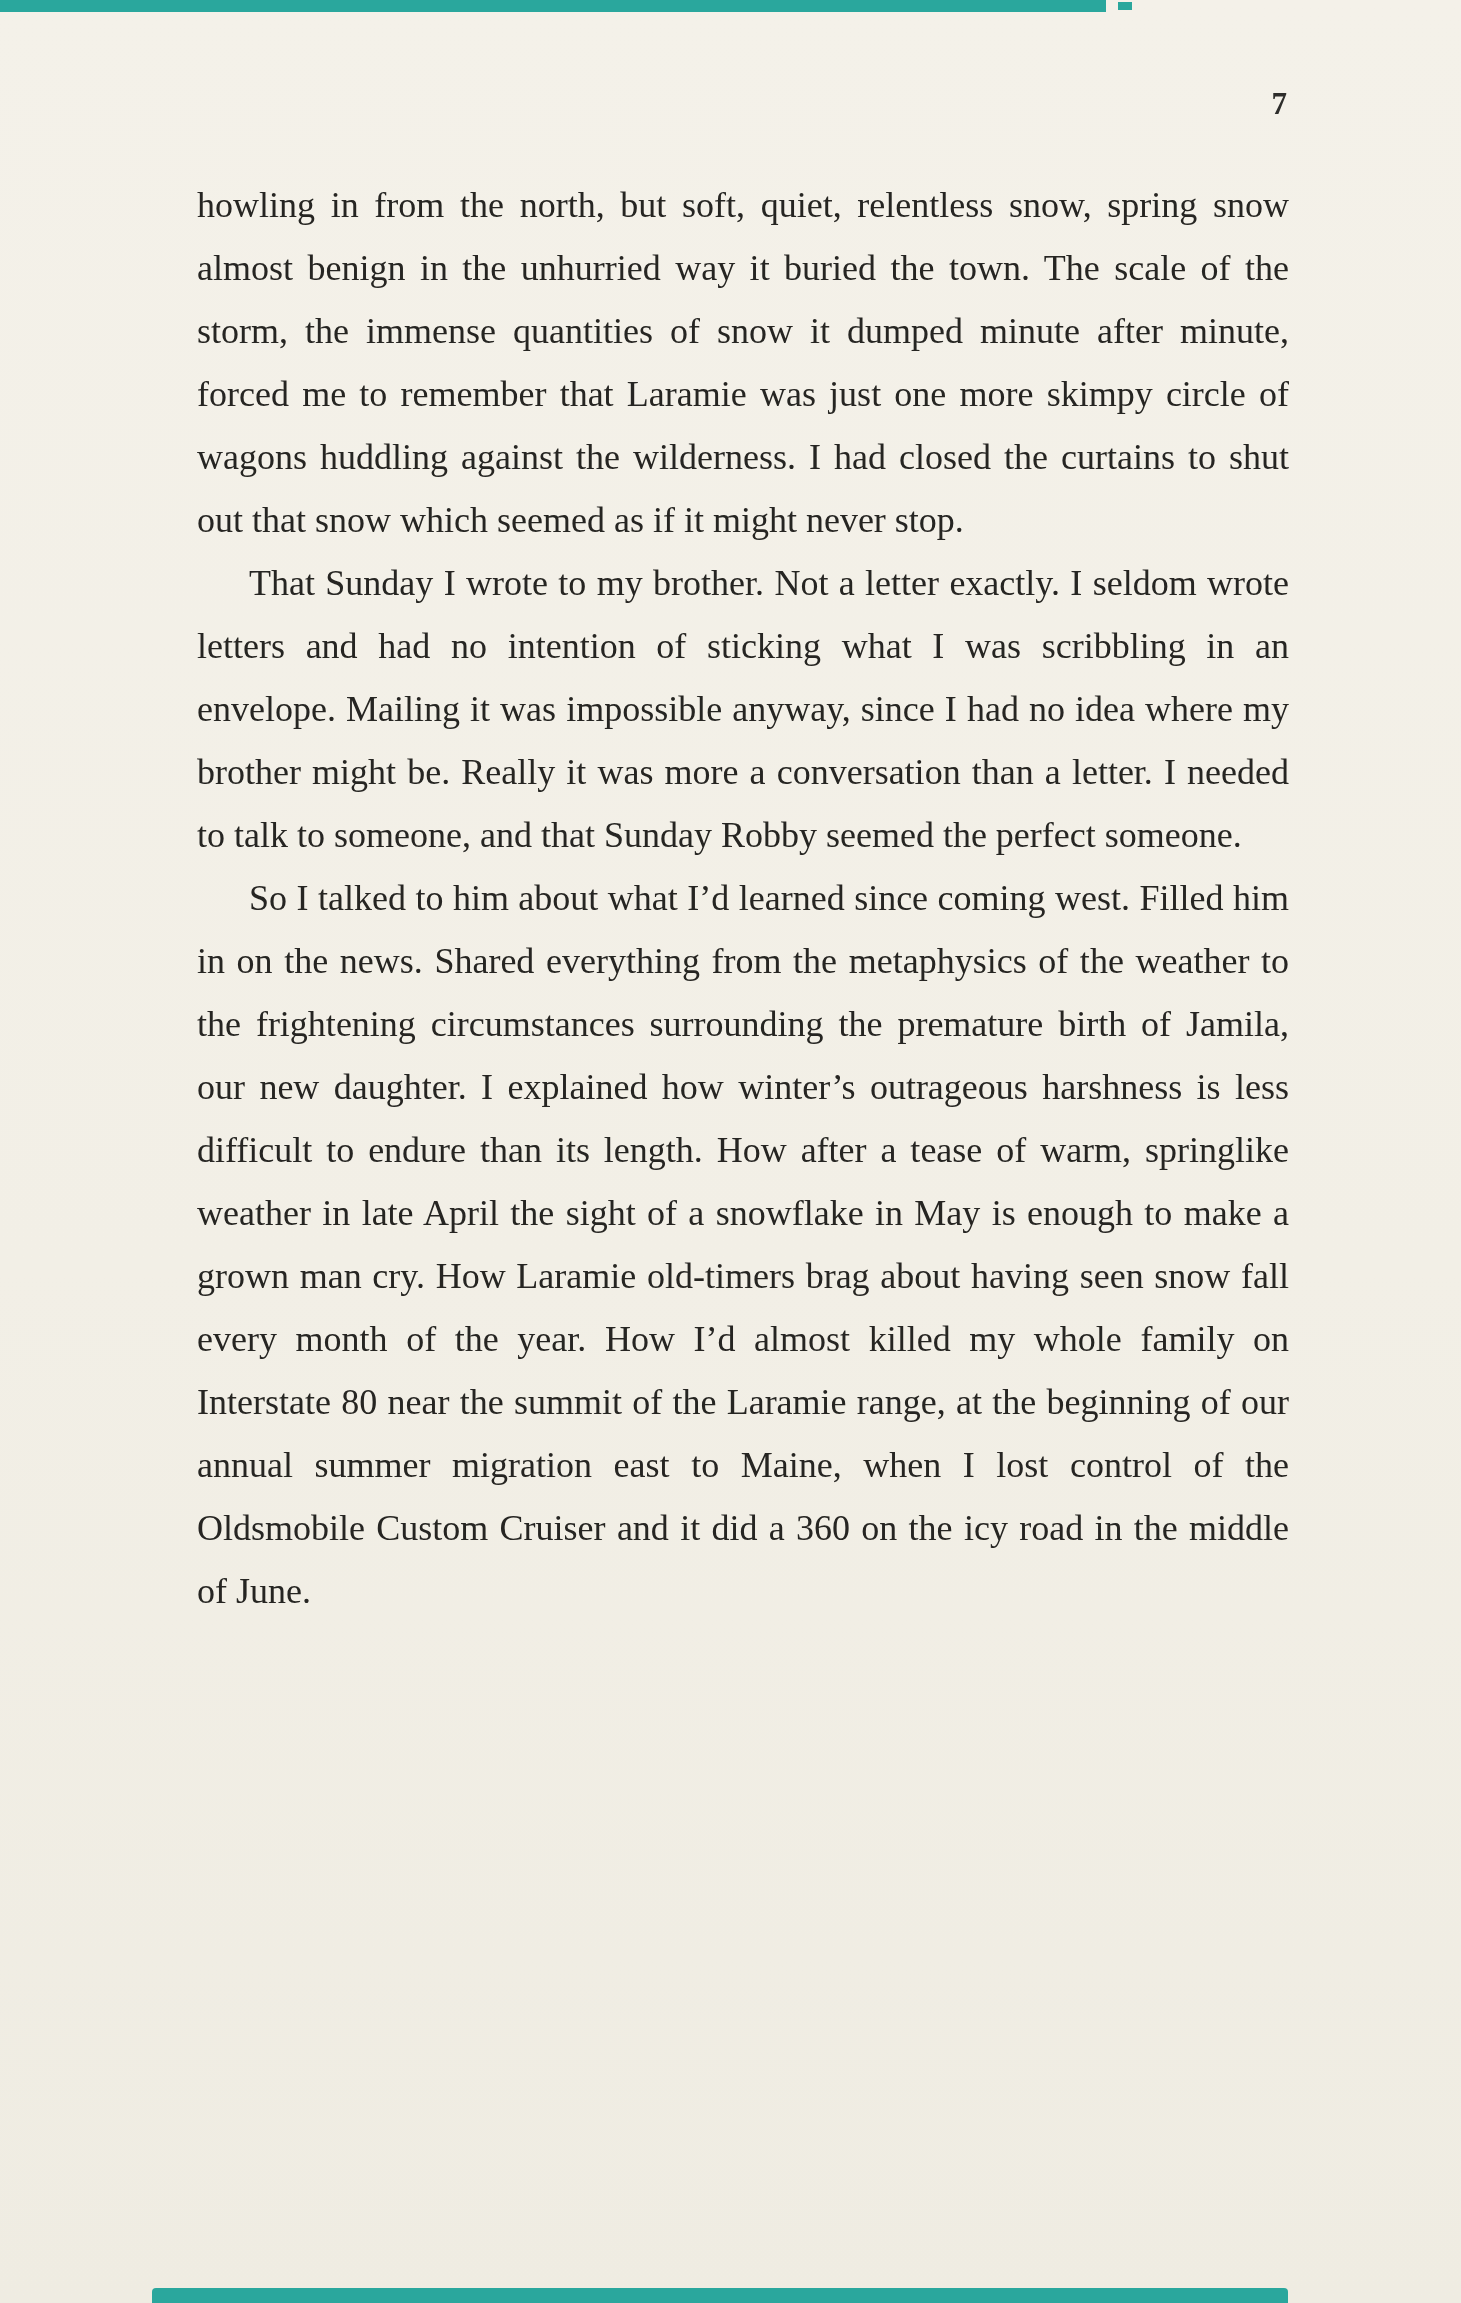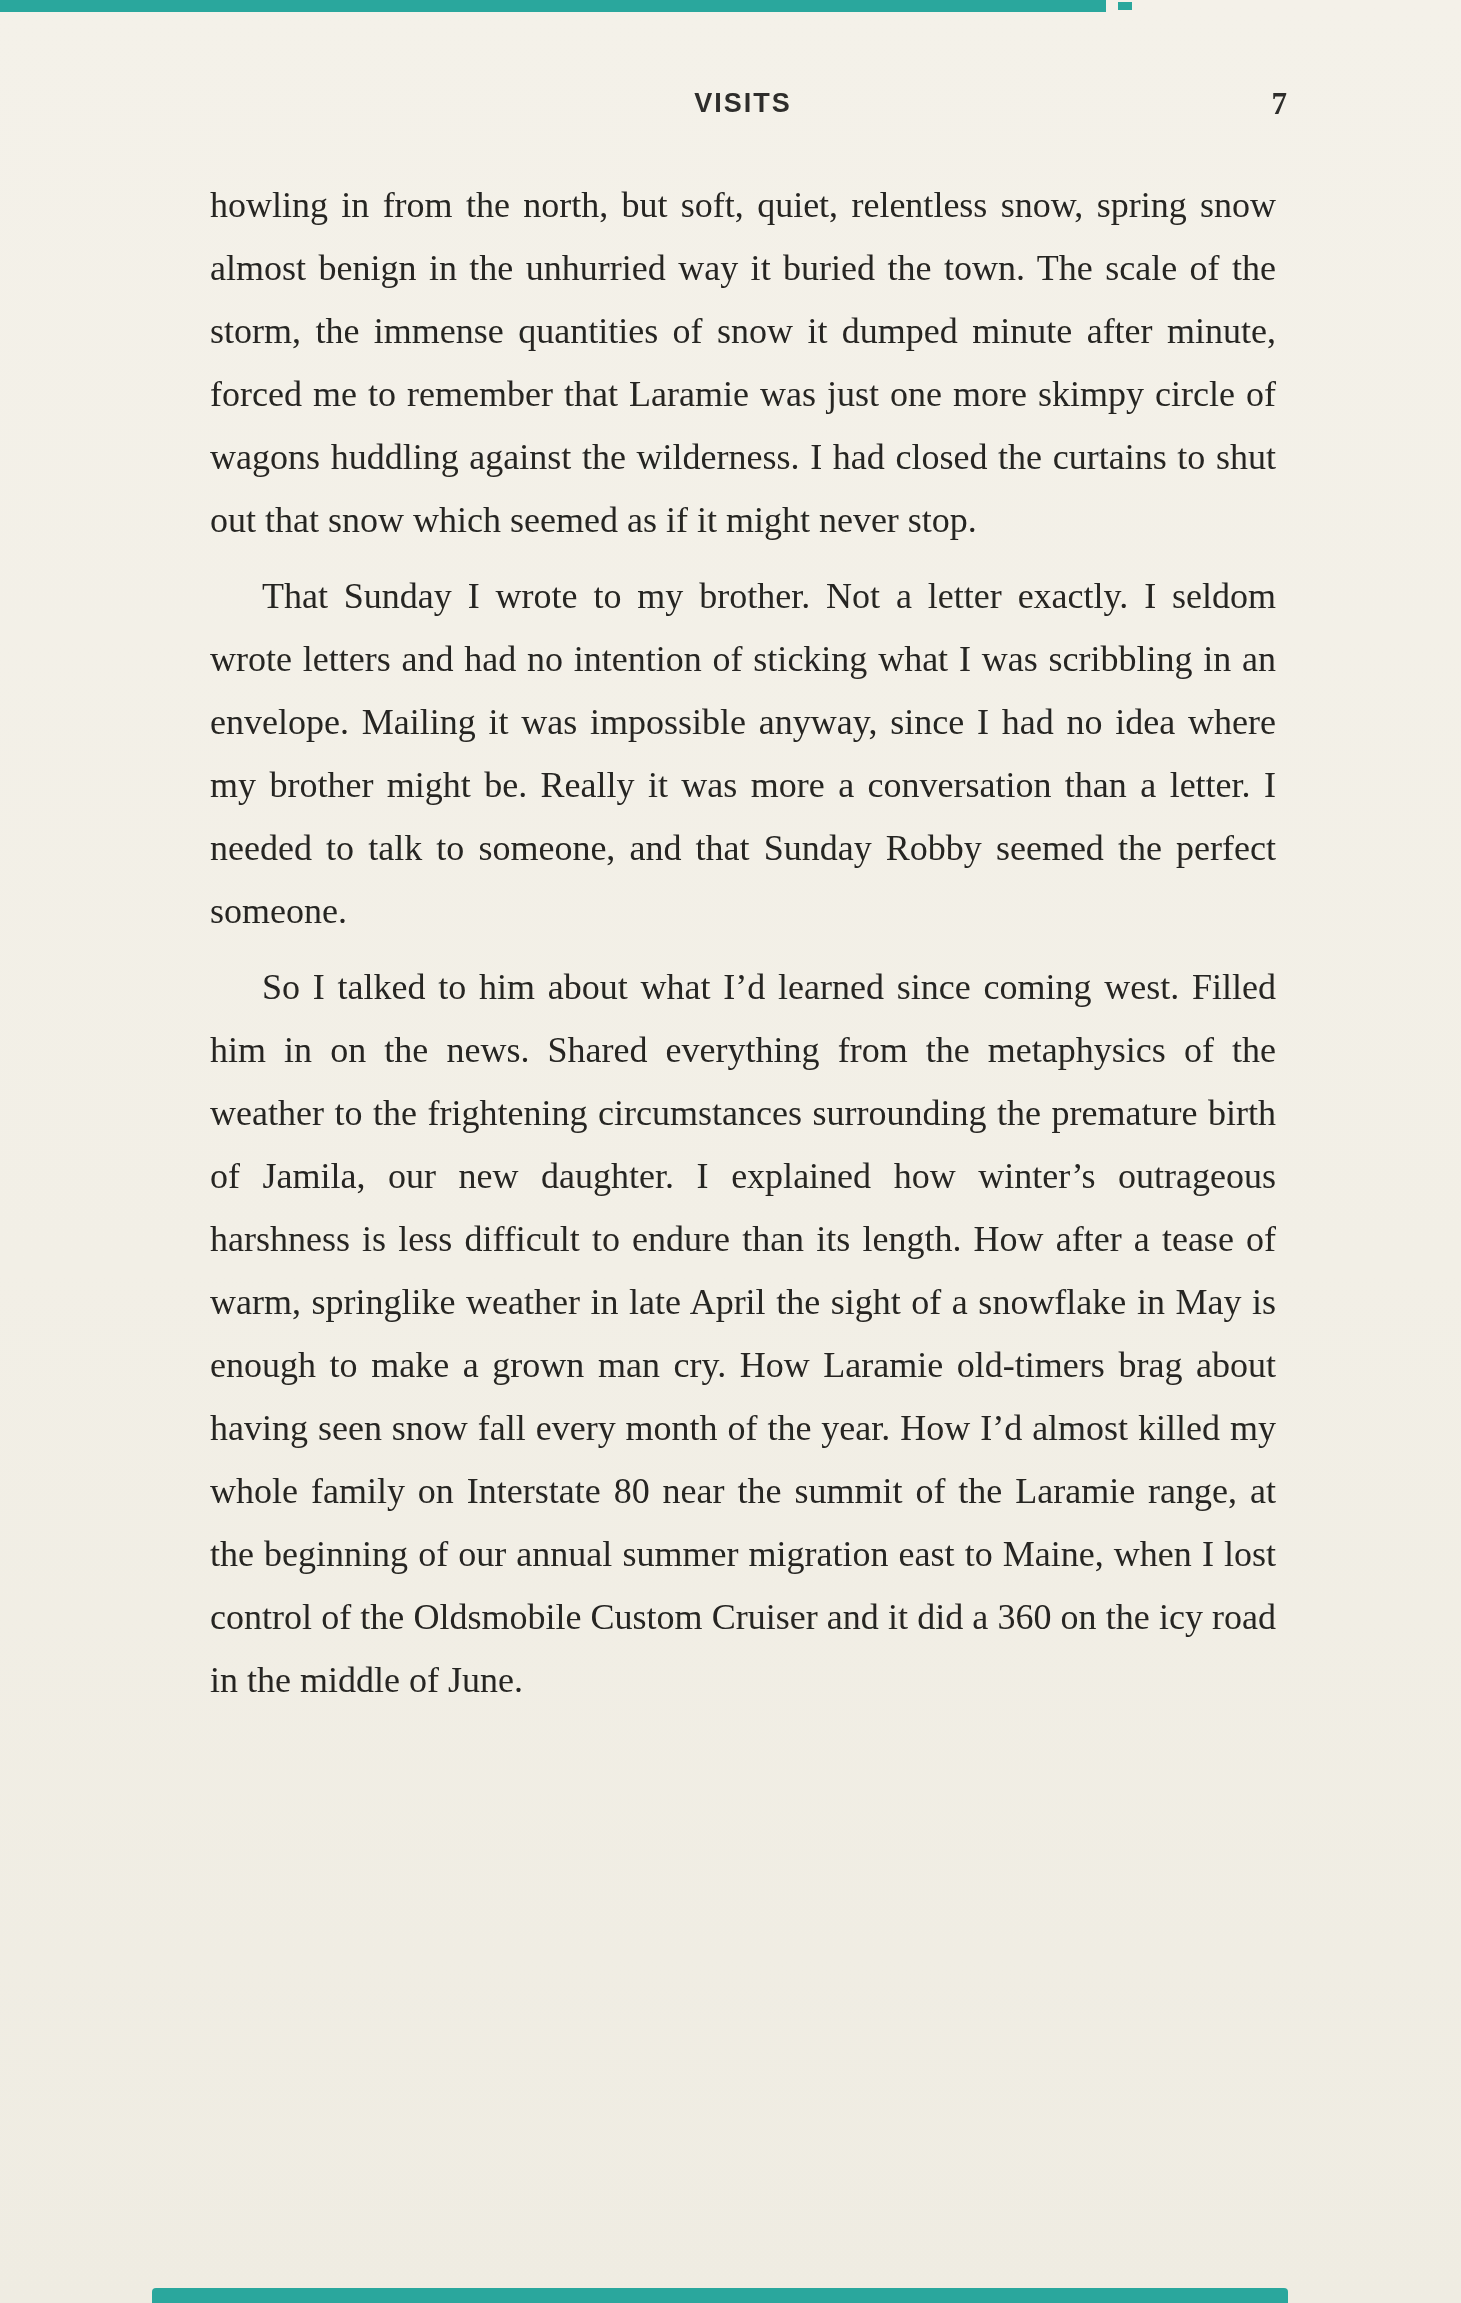--- a/index.html
+++ b/index.html
@@ -66,36 +66,35 @@
     color: #2e2d2b;
   }
   .body-text {
     margin-top: 42px;
     font-size: 36px;
     line-height: 63px;
     text-align: justify;
     color: #262522;
   }
   .body-text p {
-    margin: 13px;
+    margin: 0;
     padding: 0;
   }
   .body-text p.indent {
     text-indent: 52px;
   }
 </style>
 </head>
 <body>
 
 <div class="cover-strip strip-top"></div>
 <div class="cover-strip strip-top-dash"></div>
 
 <div class="content">
   <div class="pagehead">
-    <span class="running-head">VISITS</span>
     <span class="page-number">7</span>
   </div>
 
   <div class="body-text">
     <p>howling in from the north, but soft, quiet, relentless snow, spring snow almost benign in the unhurried way it buried the town. The scale of the storm, the immense quantities of snow it dumped minute after minute, forced me to remember that Laramie was just one more skimpy circle of wagons huddling against the wilderness. I had closed the curtains to shut out that snow which seemed as if it might never stop.</p>
     <p class="indent">That Sunday I wrote to my brother. Not a letter exactly. I seldom wrote letters and had no intention of sticking what I was scribbling in an envelope. Mailing it was impossible anyway, since I had no idea where my brother might be. Really it was more a conversation than a letter. I needed to talk to someone, and that Sunday Robby seemed the perfect someone.</p>
     <p class="indent">So I talked to him about what I’d learned since coming west. Filled him in on the news. Shared everything from the metaphysics of the weather to the frightening circumstances surrounding the premature birth of Jamila, our new daughter. I explained how winter’s outrageous harshness is less difficult to endure than its length. How after a tease of warm, springlike weather in late April the sight of a snowflake in May is enough to make a grown man cry. How Laramie old-timers brag about having seen snow fall every month of the year. How I’d almost killed my whole family on Interstate 80 near the summit of the Laramie range, at the beginning of our annual summer migration east to Maine, when I lost control of the Oldsmobile Custom Cruiser and it did a 360 on the icy road in the middle of June.</p>
   </div>
 </div>
 

